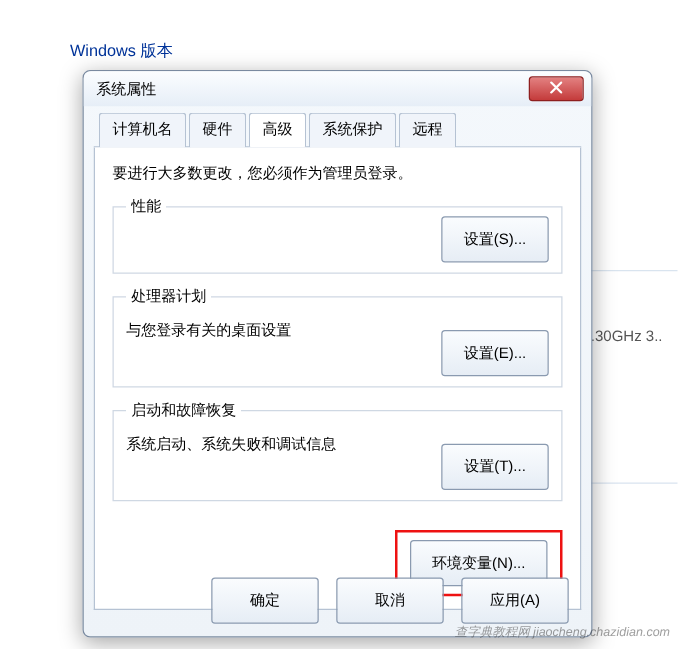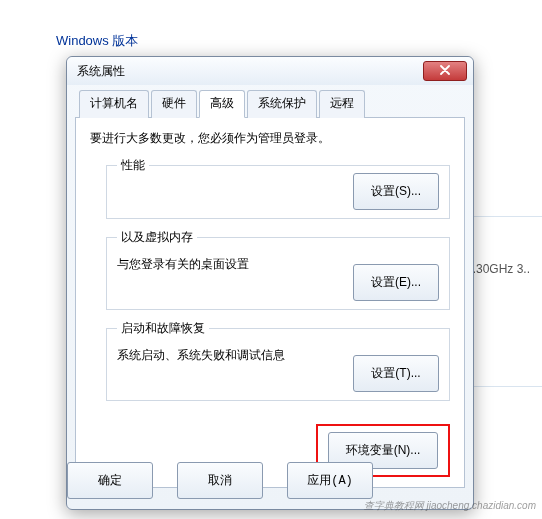--- a/index.html
+++ b/index.html
@@ -113,21 +113,21 @@
     border-top: none;
     height: 370px;
     padding: 12px 14px 10px;
     position: relative;
   }
 
   .note { margin-bottom: 10px; }
 
   fieldset.group {
     border: 1px solid #cfd8e3;
-    margin: 0 0 10px 16px;
+    margin: 0 0 10px 0;
     padding: 8px 10px 36px 10px;
     position: relative;
   }
   fieldset.group legend {
     padding: 0 4px;
     font-size: 12px;
   }
   .group-desc { color: #000; margin: 2px 0 0 0; }
   .group .btn-right {
     position: absolute;
@@ -156,23 +156,23 @@
   }
   .env-highlight {
     border: 2px solid #e11;
     padding: 6px 10px;
   }
 
   .dialog-buttons {
     position: absolute;
     left: 0; right: 0; bottom: 10px;
     display: flex;
-    gap: 24px;
+    justify-content: flex-end;
+    gap: 14px;
     padding-right: 18px;
-    font-family: Liberation Mono, monospace;
   }
 </style>
 </head>
 <body>
 
 <div class="bg-page">
   <div class="bg-title"> </div>
   <div class="bg-section" style="margin-left:26px">Windows 版本</div>
   <div class="bg-line">Windows 7 旗舰版</div>
   <div class="bg-right">.30GHz   3..</div>
@@ -205,21 +205,21 @@
 
   <div class="tabpanel">
     <div class="note">要进行大多数更改，您必须作为管理员登录。</div>
 
     <fieldset class="group">
       <legend>性能</legend>
       <button class="win btn-right">设置(S)...</button>
     </fieldset>
 
     <fieldset class="group">
-      <legend>以及虚拟内存</legend>
+      <legend>处理器计划</legend>
       <div class="group-desc">与您登录有关的桌面设置</div>
       <button class="win btn-right">设置(E)...</button>
     </fieldset>
 
     <fieldset class="group">
       <legend>启动和故障恢复</legend>
       <div class="group-desc">系统启动、系统失败和调试信息</div>
       <button class="win btn-right">设置(T)...</button>
     </fieldset>
 

